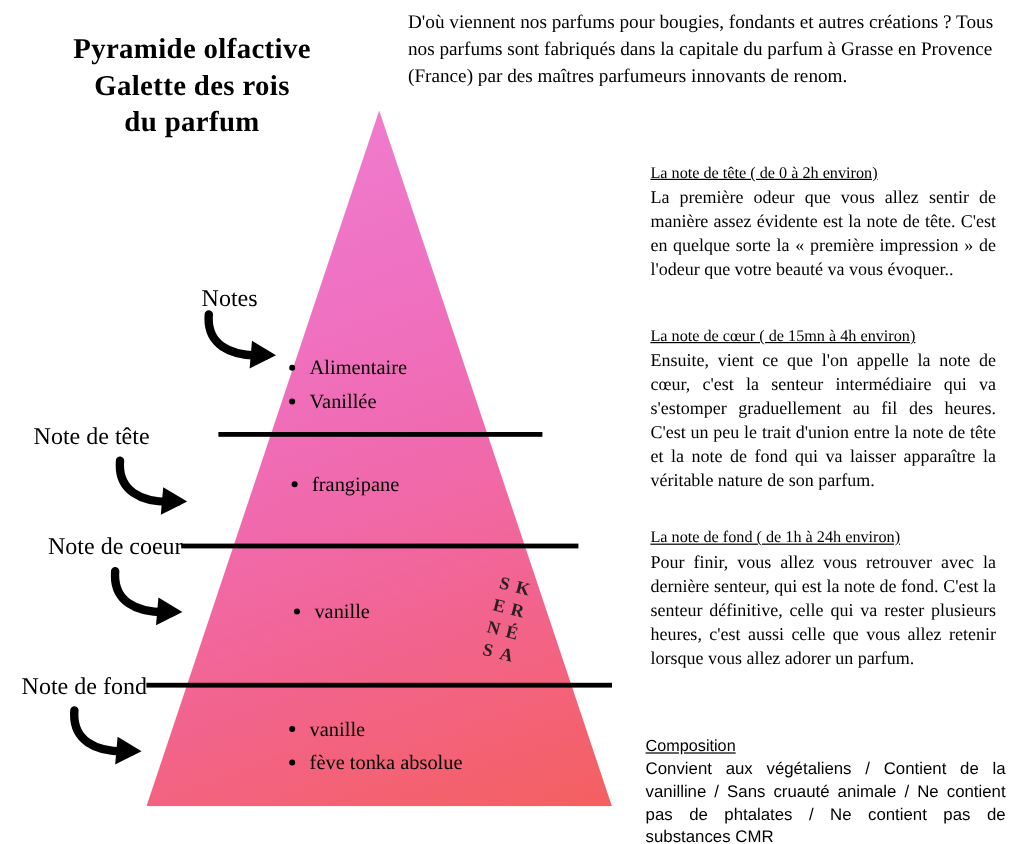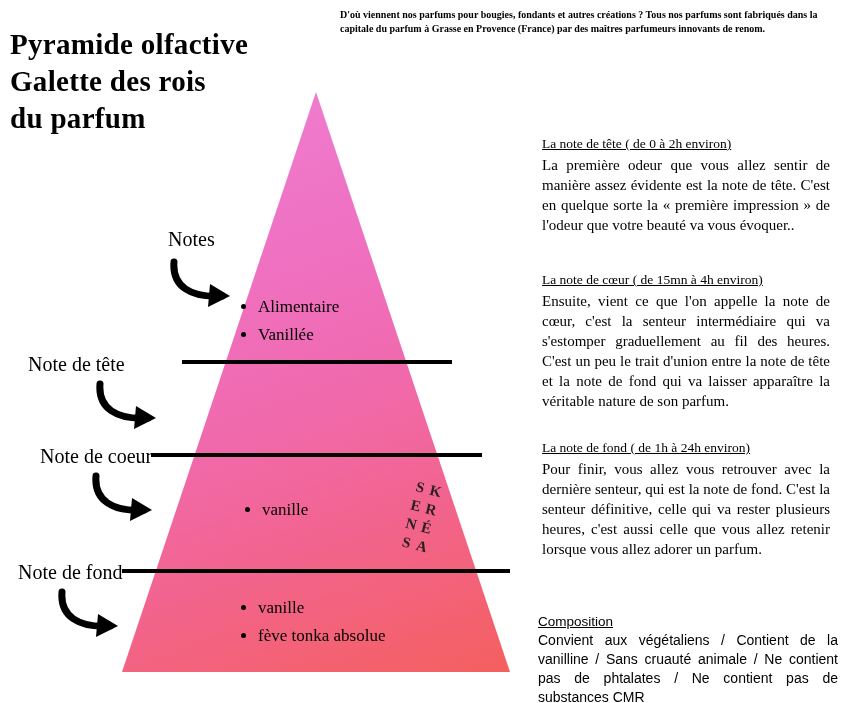--- a/index.html
+++ b/index.html
@@ -13,38 +13,38 @@
     position: relative;
     overflow: hidden;
   }
 
   
   #title-block {
     position: absolute;
     left: 10px;
     top: 26px;
     width: 300px;
+    text-align: center;
     font-family: "Liberation Serif", serif;
     font-weight: bold;
-    font-size: 29px;
+    font-size: 24px;
     line-height: 1.28;
     letter-spacing: 0.3px;
   }
   #title-block div { white-space: nowrap; }
 
   
   #intro {
     position: absolute;
     left: 340px;
     top: 8px;
     width: 500px;
-    font-size: 10px;
+    font-size: 16px;
     line-height: 1.42;
     font-family: "Liberation Serif", serif;
-    font-weight: bold;
   }
 
   
   #pyramid-wrap {
     position: absolute;
     left: 122px;
     top: 92px;
     width: 388px;
     height: 580px;
   }
@@ -100,21 +100,21 @@
   #krea-sens span { display: block; writing-mode: vertical-rl; text-orientation: upright; }
 
   
   .left-label {
     position: absolute;
     font-family: "Liberation Serif", serif;
     font-size: 20px;
     color: #000;
     white-space: nowrap;
   }
-  #label-notes        { left: 168px; top: 228px; }
+  #label-notes        { left: 168px; top: 238px; }
   #label-tete         { left: 28px;  top: 353px; }
   #label-coeur        { left: 40px;  top: 445px; }
   #label-fond         { left: 18px;  top: 561px; }
 
   .arrow {
     position: absolute;
     width: 74px;
     height: 52px;
   }
   #arrow-notes { left: 170px; top: 258px; }
@@ -178,20 +178,25 @@
   <div class="divider" id="div2"></div>
   <div class="divider" id="div3"></div>
 
   <div class="band-text" id="band-top-text">
     <ul>
       <li>Alimentaire</li>
       <li>Vanillée</li>
     </ul>
   </div>
 
+  <div class="band-text" id="band-heart-text">
+    <ul>
+      <li>frangipane</li>
+    </ul>
+  </div>
 
   <div class="band-text" id="band-mid-text">
     <ul>
       <li>vanille</li>
     </ul>
   </div>
 
   <div class="band-text" id="band-base-text">
     <ul>
       <li>vanille</li>

